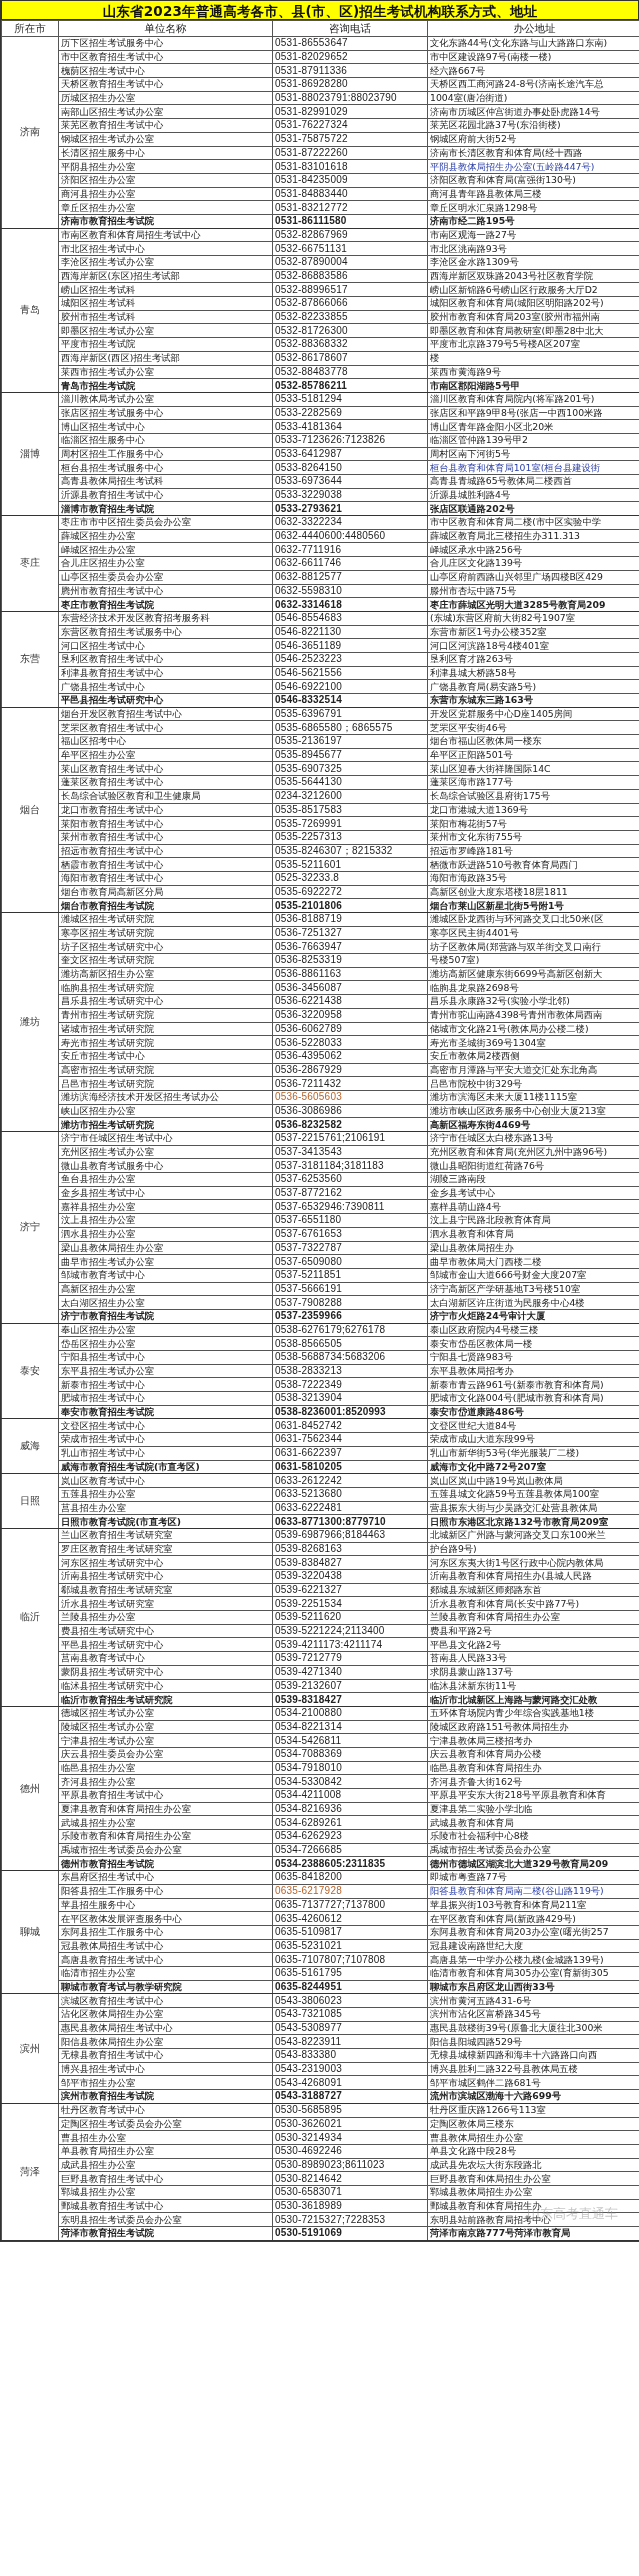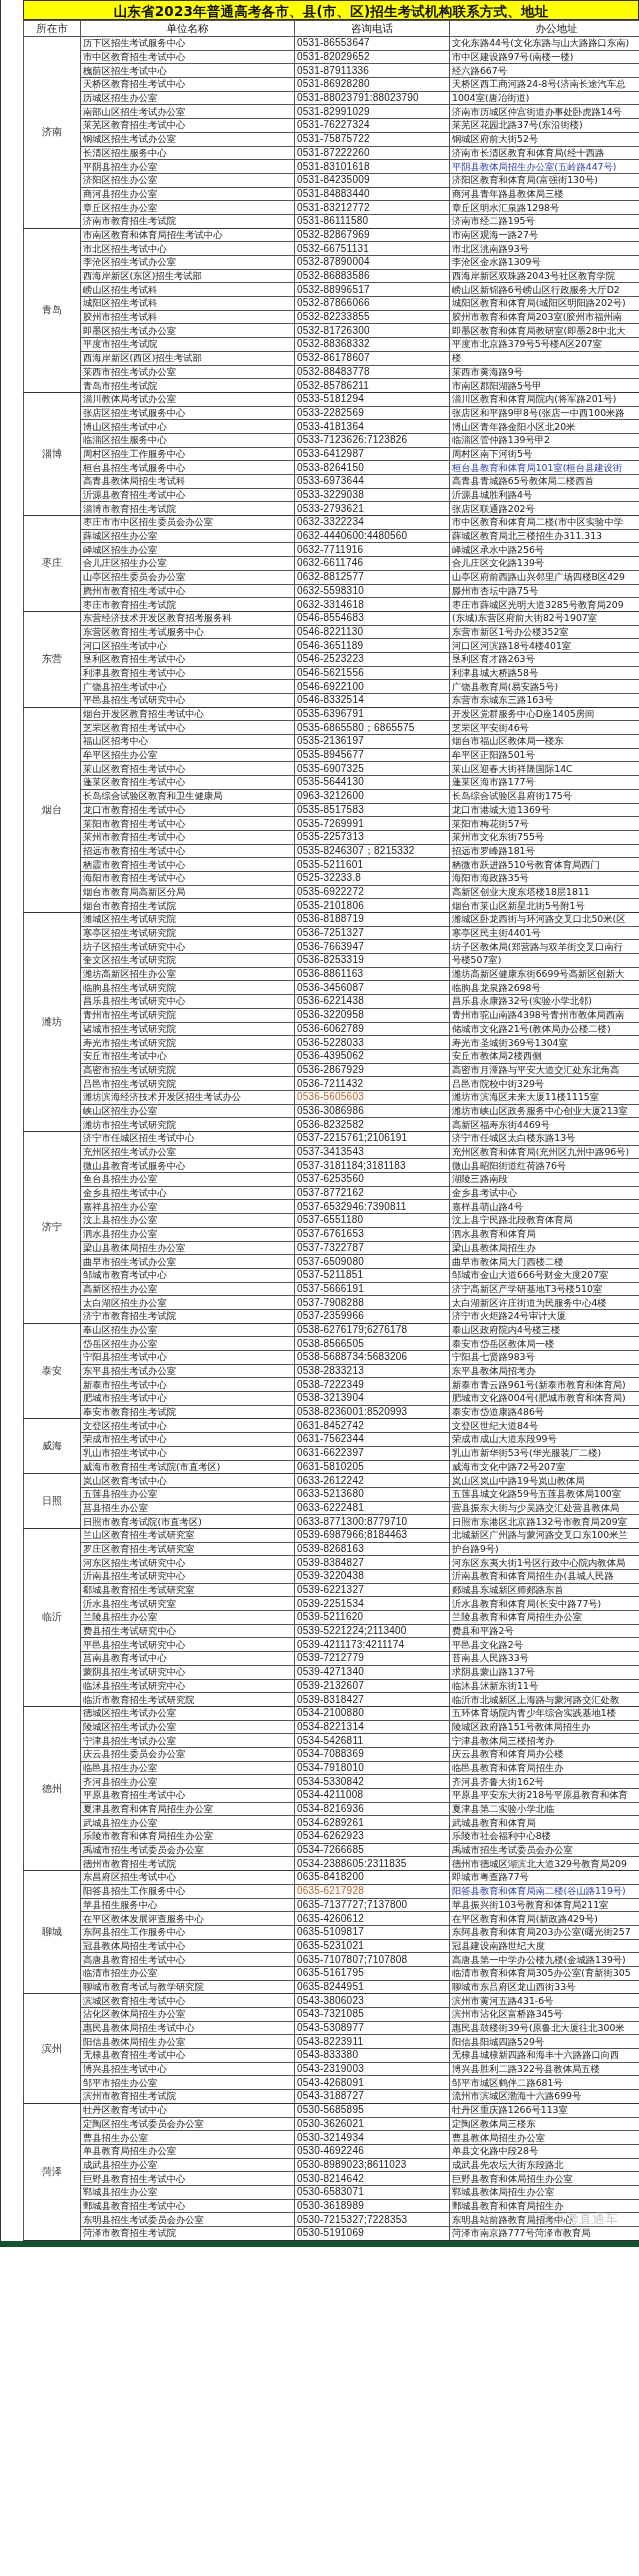--- a/index.html
+++ b/index.html
@@ -1,18 +1,18 @@
 <!DOCTYPE html>
 <html><head>
 <meta charset="utf-8">
 <style>
   * { box-sizing: border-box; margin: 0; padding: 0; }
   html, body { width: 640px; background: #ffffff; }
   body { font-family: "DejaVu Sans", "Liberation Sans", sans-serif; color: #222; }
-  .sheet { width: 640px; border-left: 1px solid #333; border-right: 1px solid #333; border-bottom: 6px solid #14532d; padding-left: 22px; }
+  .sheet { width: 640px; border-left: 1px solid #333; border-right: 1px solid #333; border-bottom: 1px solid #14532d; }
   .title {
     height: 20px; line-height: 20px; background: #ffff00; text-align: center;
     font-size: 13.5px; font-weight: bold; color: #111; border: 1px solid #333;
     letter-spacing: 0.2px; white-space: nowrap; overflow: hidden;
   }
   table { width: 640px; border-collapse: collapse; table-layout: fixed; }
   col.c-city { width: 57px; }
   col.c-name { width: 214px; }
   col.c-phone { width: 155px; }
   col.c-addr { width: 214px; }
@@ -20,21 +20,21 @@
     border: 1px solid #555; height: 13.7px; font-size: 9.3px; line-height: 12px;
     white-space: nowrap; overflow: hidden; padding: 0 2px; text-align: left; font-weight: normal;
   }
   th { text-align: center; font-size: 10.5px; height: 16px; line-height: 15px; }
   th.city-h { color: #333; }
   td.city { text-align: center; vertical-align: middle; font-size: 10px; color: #333; border-bottom: 1px solid #333; }
   td.phone { font-family: "Liberation Sans", sans-serif; font-size: 10px; letter-spacing: 0.2px; }
   td.addr { font-size: 9.3px; }
   .blue { color: #2b3fa8; }
   .orange { color: #b8632a; margin-top: 40px; }
-  tr.group-end td { border-bottom: 1px solid #333; }
+  tr.group-end td { border-bottom: 1px solid #333; font-weight: bold; }
   .watermark {
     position: absolute; right: 22px; bottom: 19px; font-size: 13px; color: rgba(150,150,150,0.55);
     pointer-events: none; white-space: nowrap;
   }
   .wrap { position: relative; width: 640px; }
 </style>
 </head>
 <body>
 
 <div class="wrap">
@@ -332,21 +332,21 @@
             <td class="phone">0535-6907325</td>
             <td class="addr">莱山区迎春大街祥隆国际14C</td>
           </tr>
           <tr>
             <td class="name">蓬莱区教育招生考试中心</td>
             <td class="phone">0535-5644130</td>
             <td class="addr">蓬莱区海市路177号</td>
           </tr>
           <tr>
             <td class="name">长岛综合试验区教育和卫生健康局</td>
-            <td class="phone">0963-3212600</td>
+            <td class="phone">0234-3212600</td>
             <td class="addr">长岛综合试验区县府街175号</td>
           </tr>
           <tr>
             <td class="name">龙口市教育招生考试中心</td>
             <td class="phone">0535-8517583</td>
             <td class="addr">龙口市港城大道1369号</td>
           </tr>
           <tr>
             <td class="name">莱阳市教育招生考试中心</td>
             <td class="phone">0535-7269991</td>

